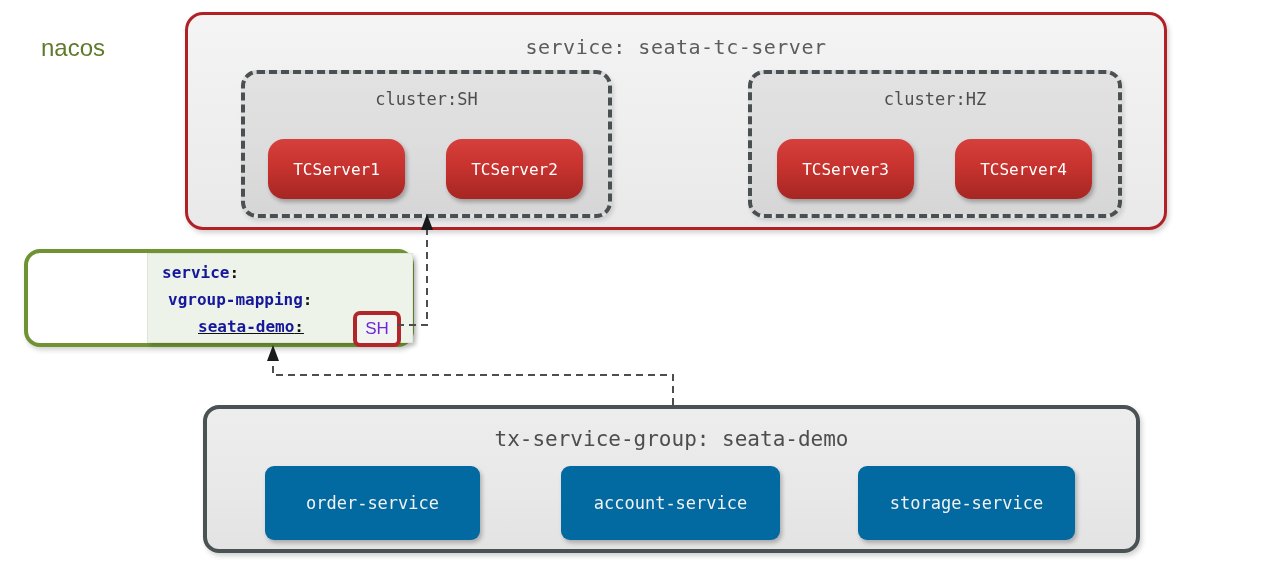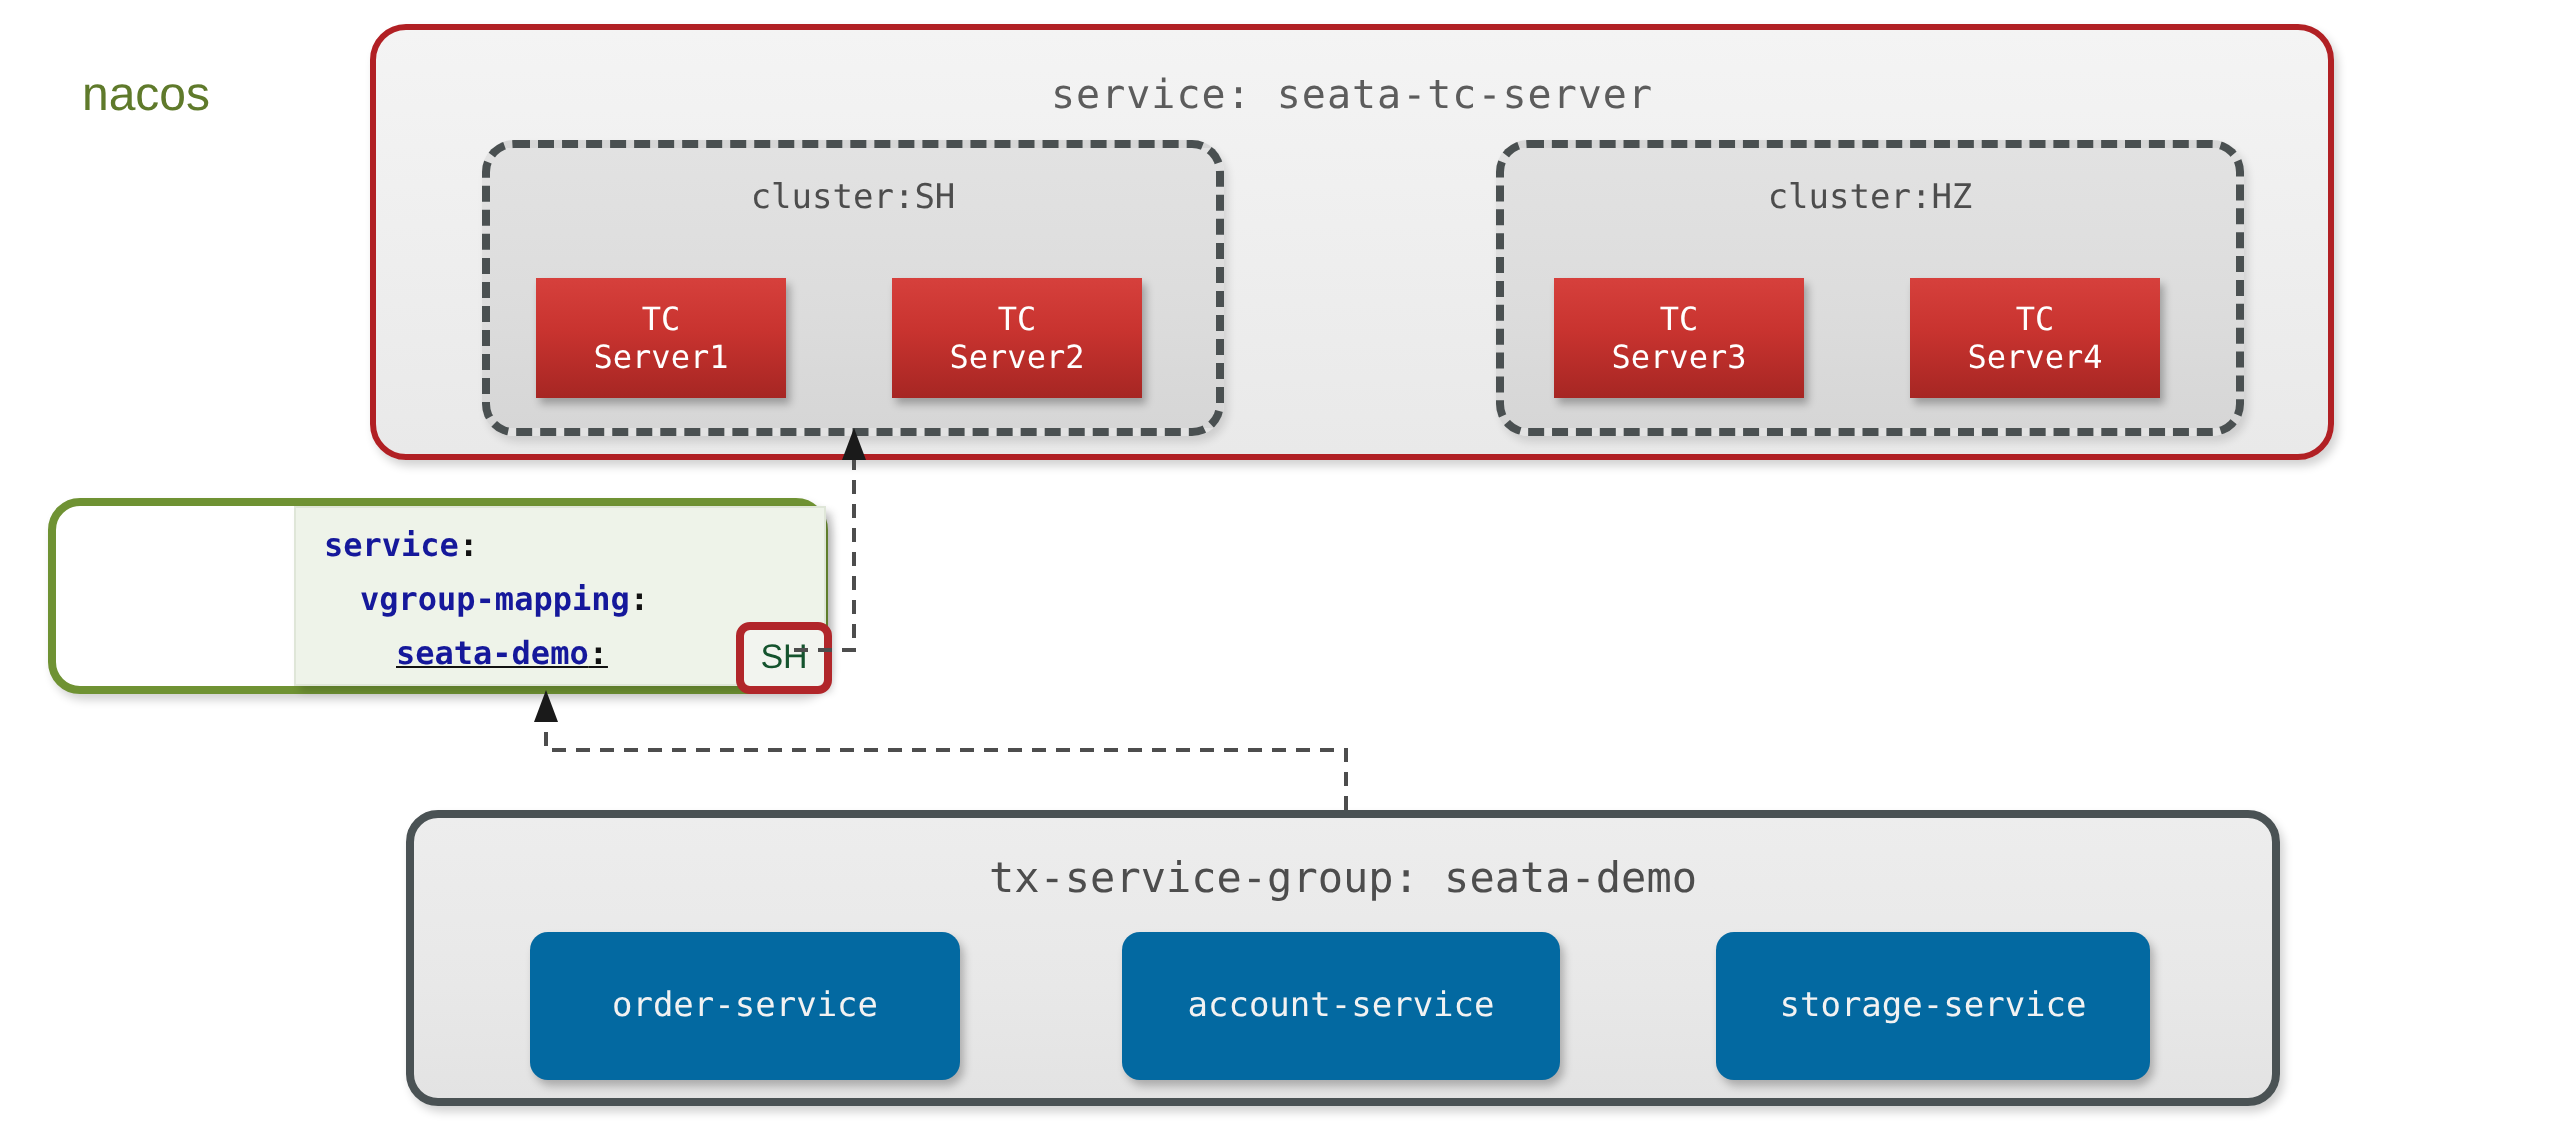--- a/index.html
+++ b/index.html
@@ -60,30 +60,30 @@
     left: 0; right: 0; top: 15px;
     text-align: center;
     font-size: 17px;
     color: #4d4d4d;
     font-family: "DejaVu Sans Mono", monospace;
   }
 
   
   .tc-box {
     top: 139px;
-    width: 125px;
+    width: 137px;
     height: 60px;
-    border-radius: 0;
+    border-radius: 16px;
     background: linear-gradient(180deg, #d6403c 0%, #c8332f 45%, #a62623 100%);
     box-shadow: 2px 3px 4px rgba(0,0,0,0.28);
     color: #ffffff;
     font-size: 16px;
     line-height: 19px;
     display: flex;
-    flex-direction: column;
+    flex-direction: row;
     align-items: center;
     justify-content: center;
     font-family: "DejaVu Sans Mono", monospace;
   }
   .tc-box .l1 { display: block; }
   .tc-box .l2 { display: block; }
   .tc1 { left: 268px; }
   .tc2 { left: 446px; }
   .tc3 { left: 777px; }
   .tc4 { left: 955px; }
@@ -117,37 +117,37 @@
   .yaml-line {
     font-family: "DejaVu Sans Mono", monospace;
     font-size: 16px;
     font-weight: bold;
     line-height: 27px;
     white-space: pre;
     color: #111111;
   }
   .yaml-key { color: #15189b; }
   .yaml-line.l1 { padding-left: 14px; }
-  .yaml-line.l2 { padding-left: 32px; }
+  .yaml-line.l2 { padding-left: 20px; }
   .yaml-line.l3 { padding-left: 50px; text-decoration: underline; }
 
   .sh-badge {
     position: absolute;
-    left: 368px; top: 311px;
+    left: 353px; top: 311px;
     width: 40px; height: 28px;
     border: 4px solid #b1262a;
     border-radius: 7px;
     background: #f2f4ef;
     display: flex;
     align-items: center;
     justify-content: center;
     font-family: "Liberation Sans", sans-serif;
     font-size: 17px;
     font-weight: normal;
-    color: #14532d;
+    color: #6d28d9;
   }
 
   
   .tx-panel {
     left: 203px; top: 405px;
     width: 937px; height: 148px;
     border: 4px solid #4a5254;
     border-radius: 16px;
     background: linear-gradient(180deg, #ededed 0%, #e8e8e8 60%, #e3e3e3 100%);
     box-shadow: 2px 3px 5px rgba(0,0,0,0.18);

